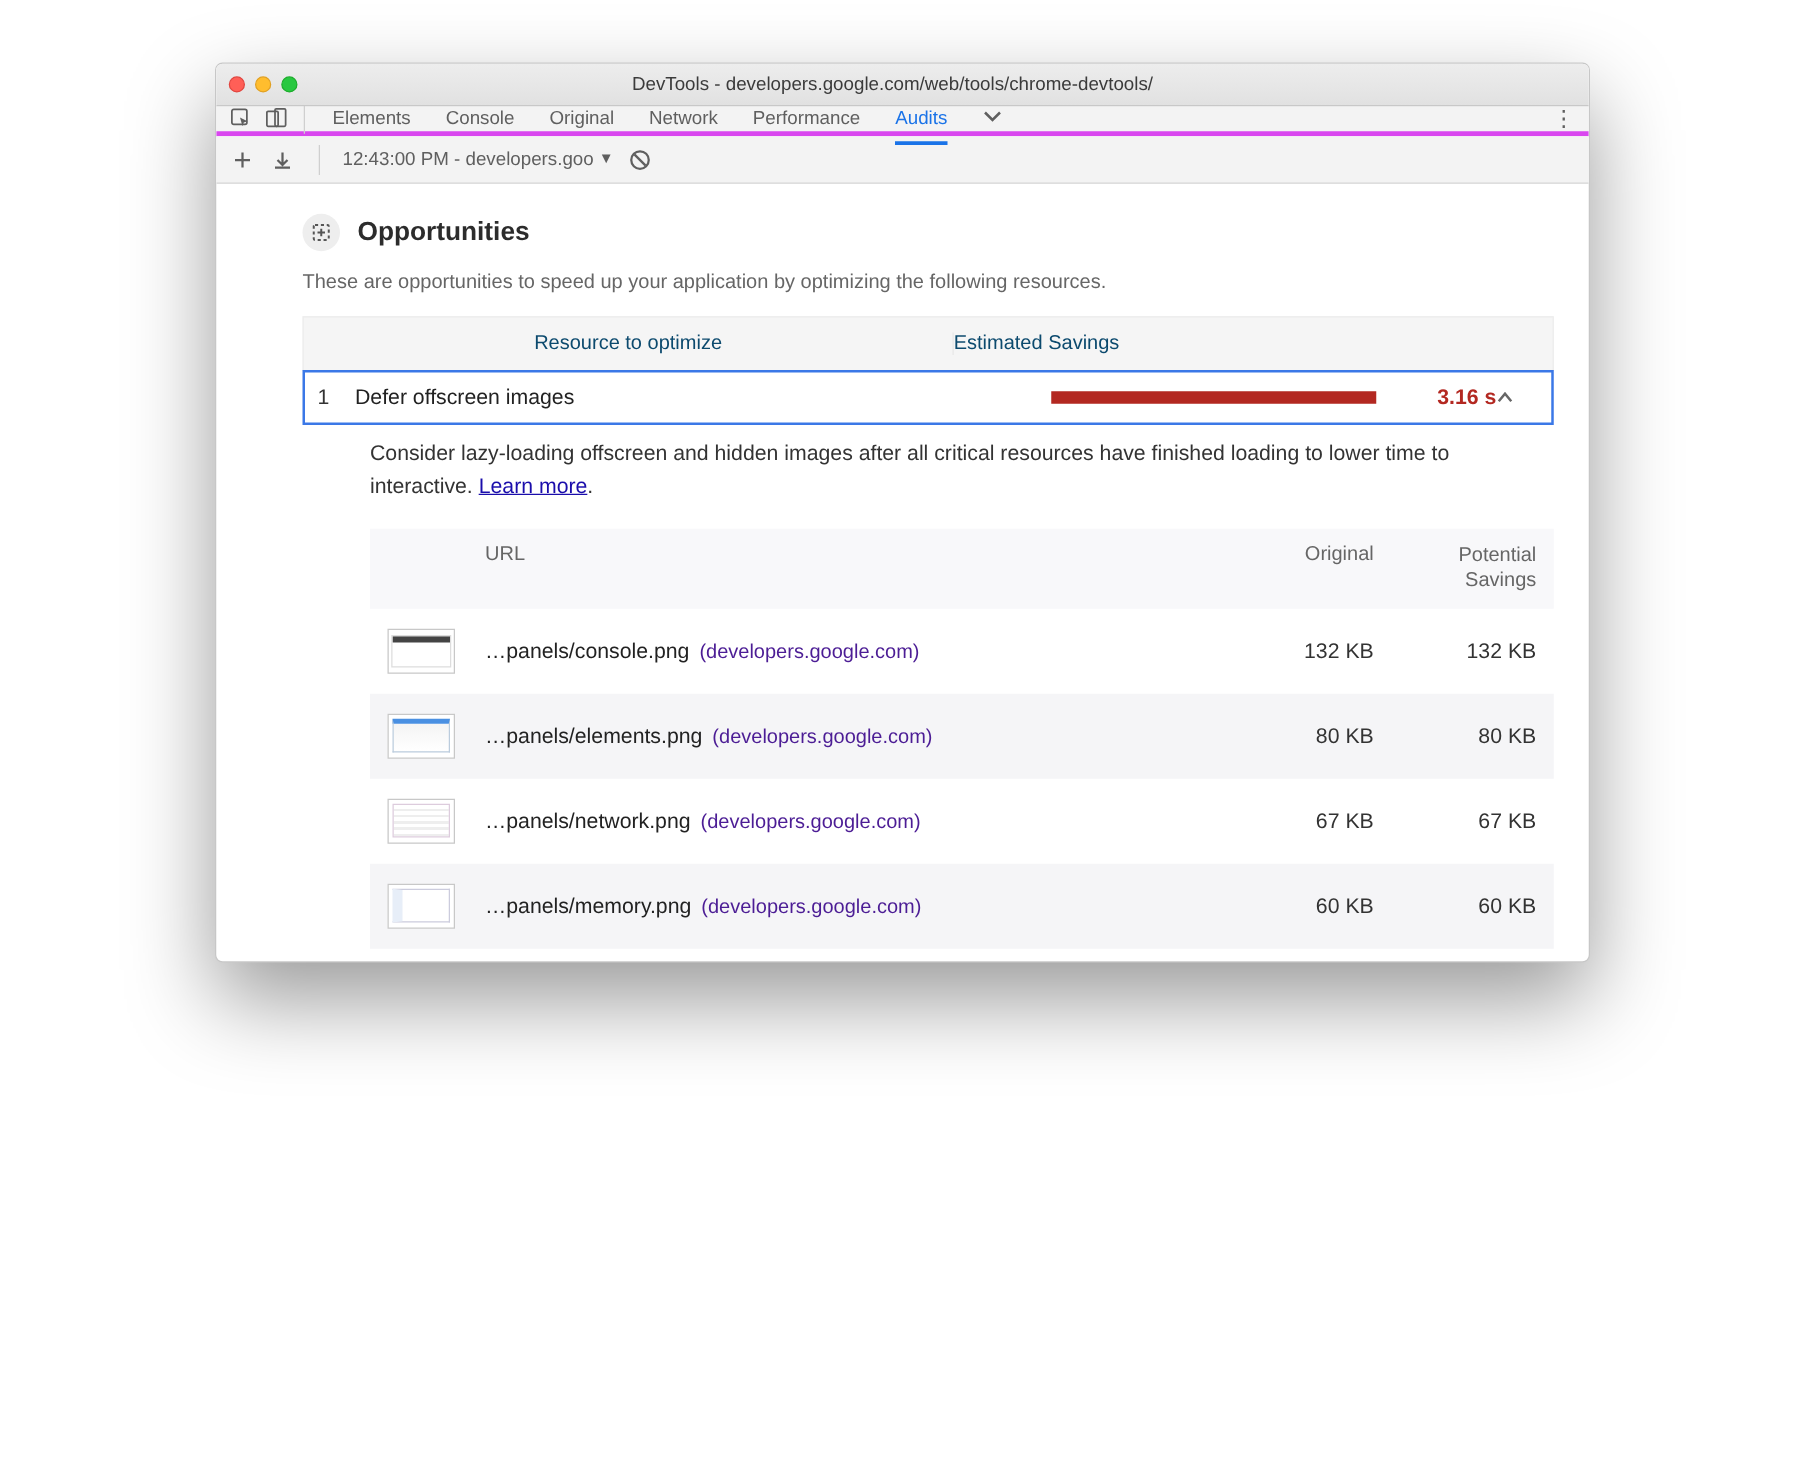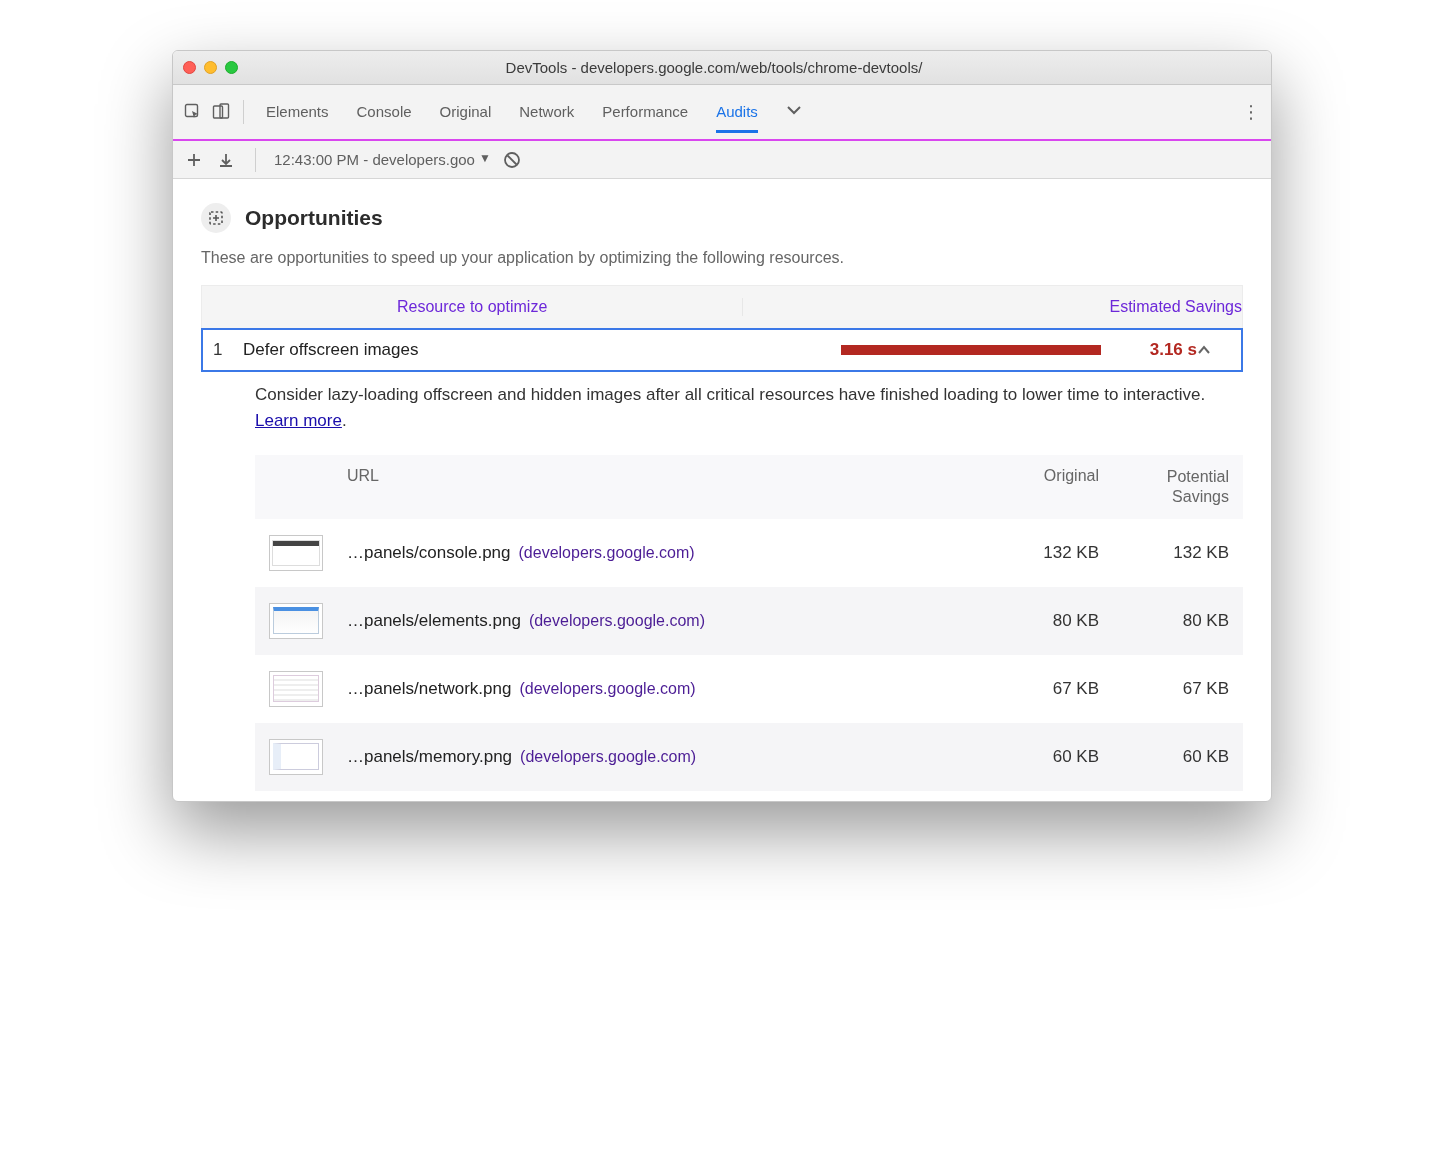--- a/index.html
+++ b/index.html
@@ -37,22 +37,22 @@
   .titlebar-title {
     position:absolute;
     left:0; right:16px;
     text-align:center;
     font-size:15px;
     color:#3b3b3b;
     pointer-events:none;
   }
   
   .tabsrow {
-    height: 56px;
-    border-bottom:2px solid #d946ef;
+    height: 24px;
+    border-bottom:4px solid #d946ef;
     display:flex;
     align-items:center;
     padding: 0 6px;
     font-size:15px;
     color:#5f5f5f;
     background:#f3f3f3;
   }
   .tabsrow .iconbtn {
     width:28px; height:28px;
     display:flex; align-items:center; justify-content:center;
@@ -73,34 +73,34 @@
     padding:0 10px;
     font-size:15px;
     color:#5f5f5f;
     background:#f3f3f3;
     gap:10px;
   }
   .subbar .plus, .subbar .dl, .subbar .nosign { width:22px; text-align:center; display:flex; align-items:center; justify-content:center;}
   .sessiondd { display:flex; align-items:flex-start; gap:4px; cursor:pointer;}
   .sessiondd .caret { font-size:12px; }
   
-  .content { padding: 24px 28px 10px 28px; font-size:16px; color:#2c2c2c; }
+  .content { padding: 24px 28px 10px 28px; font-size:16px; color:#2c2c2c;margin-left:41px; }
   .opp-head { display:flex; align-items:center; gap:14px; margin-bottom:16px;}
   .opp-icon {
     width:30px; height:30px; border-radius:50%; background:#eee;
     display:flex; align-items:center; justify-content:center;
     color:#555;
   }
   .opp-desc { color:#666; margin-bottom:18px; font-size:16px;}
   .table-head {
     display:flex; background:#f5f5f5; border:1px solid #ececec;
-    height:44px; align-items:center; color:#6d28d9; font-size:16px;
+    height:44px; align-items:center; color:#0c4a6e; font-size:16px;
   }
   .col-resource { flex:1.04; text-align:center;}
-  .col-savings { flex:0.96; text-align:right; border-left:1px solid #e7e7e7;}
+  .col-savings { flex:0.96; text-align:left; border-left:1px solid #e7e7e7;}
   .opp-row {
     border:2px solid #3b78e7;
     display:flex; align-items:center;
     padding: 10px 14px 10px 10px;
     font-size:17px;
     margin-top:-1px;
   }
   .opp-idx { width:30px; color:#333;}
   .opp-name { flex:1; color:#222;}
   .savings-bar-wrap { width:260px; display:flex; align-items:center;}

